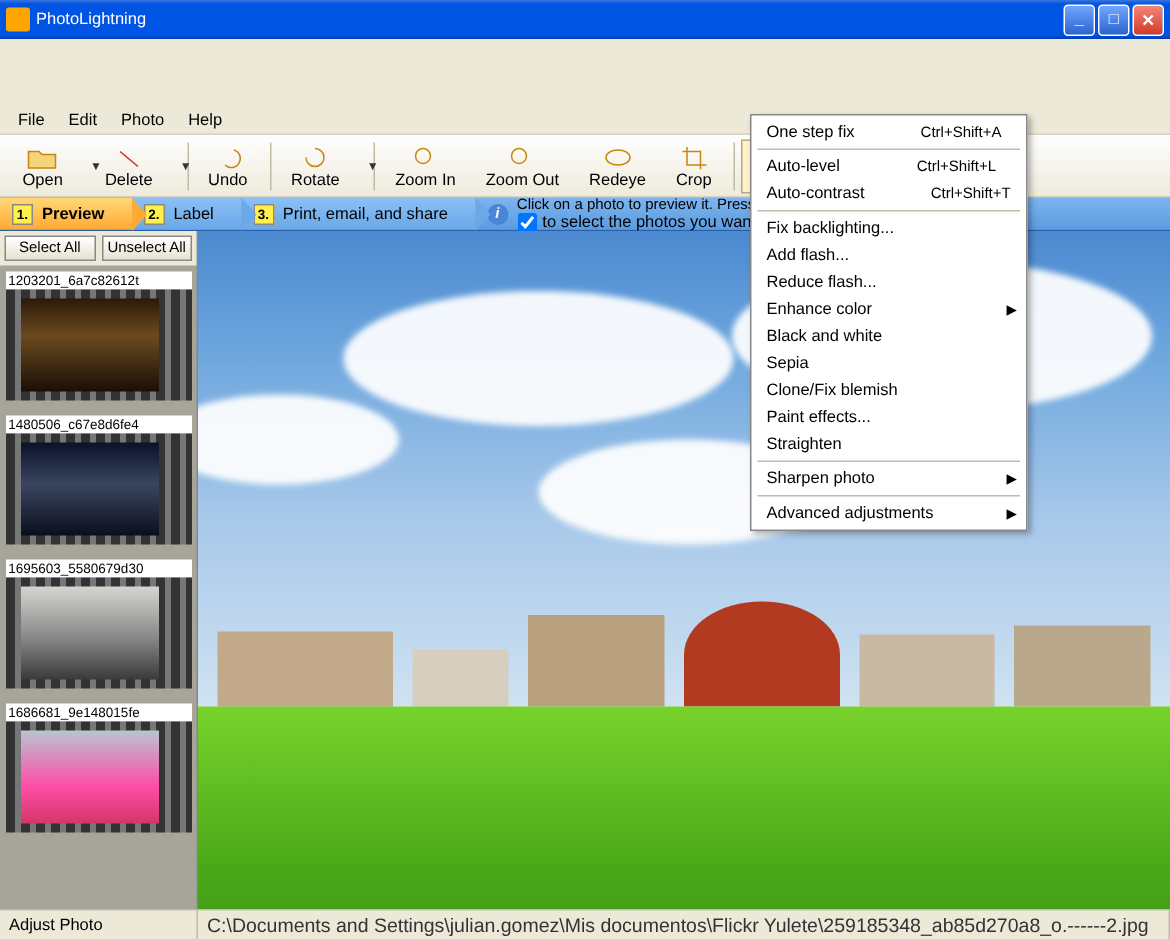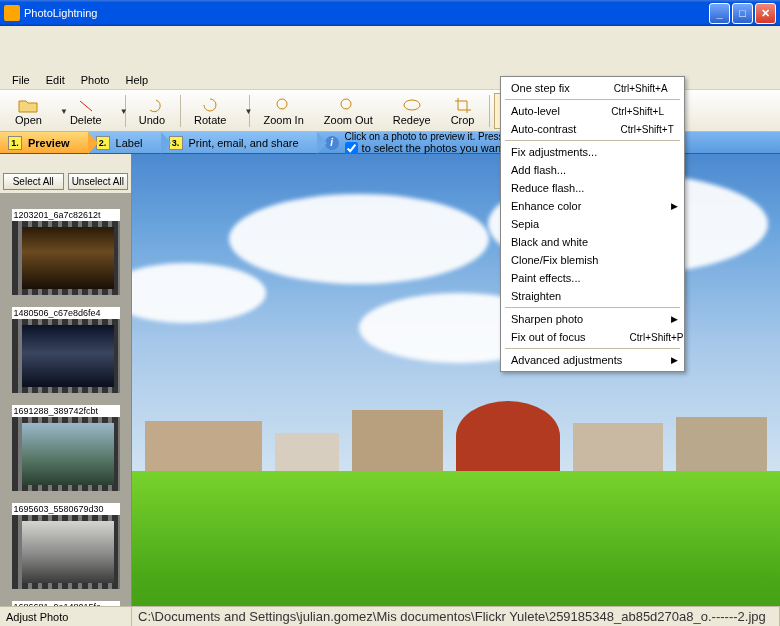--- a/index.html
+++ b/index.html
@@ -34,23 +34,23 @@
 .step::after { content: ""; position: absolute; right: -10px; top: 0; width: 0; height: 0; border-top: 11px solid transparent; border-bottom: 11px solid transparent; border-left: 10px solid #6aa8e8; z-index: 1; }
 .step.active::after { border-left-color: #ffaa33; }
 .step-hint { display: flex; align-items: center; padding: 0 8px; color: #000; }
 .step-hint .hint-ico { width: 14px; height: 14px; border-radius: 50%; background: #4a86d6; color: #fff; display: flex; align-items: center; justify-content: center; font-style: italic; font-weight: bold; margin-right: 6px; font-size: 10px; }
 .step-hint .cb { margin-right: 4px; }
 
 
 .main { display: flex; height: 496px; }
 .sidebar { width: 132px; background: #a7a49a; border-right: 1px solid #888; display: flex; flex-direction: column; }
 .sel-btns { display: flex; padding: 3px; gap: 4px; background: #ece9d8; }
-.sel-btn { flex: 1; border: 1px solid #888; background: linear-gradient(#fff,#e6e2d2); padding: 2px 0; text-align: center; cursor: default; font-size: 10px; margin-top: 16px; }
+.sel-btn { flex: 1; border: 1px solid #888; background: linear-gradient(#fff,#e6e2d2); padding: 2px 0; text-align: center; cursor: default; font-size: 10px; }
 .filmstrip { flex: 1; overflow-y: auto; padding: 4px 0; }
-.thumb { margin: 12px auto 10px; width: 108px; }
+.thumb { margin: 0 auto 10px; width: 124px; }
 .thumb-frame { background: repeating-linear-gradient(90deg,#333 0 6px,#777 6px 10px); padding: 6px 10px; }
 .thumb-img { width: 92px; height: 62px; background: #444; display: block; }
 .thumb-name { background: #fff; font-size: 9px; padding: 1px 2px; white-space: nowrap; overflow: hidden; text-overflow: ellipsis; }
 
 .preview { flex: 1; position: relative; overflow: hidden; }
 .preview-img { position: absolute; inset: 0; }
 .sky { position: absolute; top: 0; left: 0; right: 0; height: 64%; background: linear-gradient(#4b89d0 0%, #6ea7de 26%, #a7c8ea 60%, #cfe2f1 100%); }
 .cloud { position: absolute; background: #fff; border-radius: 50%; filter: blur(2px); opacity: 0.93; }
 .grass { position: absolute; bottom: 0; left: 0; right: 0; height: 36%; background: linear-gradient(#78d22c, #4aa818 60%, #3e9414); }
 .buildings { position: absolute; bottom: 36%; left: 0; right: 0; height: 14%; }
@@ -238,26 +238,20 @@
         <div class="thumb">
           <div class="thumb-name">1203201_6a7c82612t</div>
           <div class="thumb-frame">
             <div class="thumb-img" style="background:linear-gradient(#2a1a08,#6b4a20 40%,#1a0f05)"></div>
           </div>
         </div>
         <div class="thumb">
           <div class="thumb-name">1480506_c67e8d6fe4</div>
           <div class="thumb-frame">
             <div class="thumb-img" style="background:linear-gradient(#0a1228,#3a4560 45%,#0a0f1e)"></div>
-          </div>
-        </div>
-        <div class="thumb">
-          <div class="thumb-name">1691288_389742fcbt</div>
-          <div class="thumb-frame">
-            <div class="thumb-img" style="background:linear-gradient(#9ab8cc,#5a7a6a 55%,#2a4030)"></div>
           </div>
         </div>
         <div class="thumb">
           <div class="thumb-name">1695603_5580679d30</div>
           <div class="thumb-frame">
             <div class="thumb-img" style="background:linear-gradient(#d5d5d0,#888 55%,#3a3a38)"></div>
           </div>
         </div>
         <div class="thumb">
           <div class="thumb-name">1686681_9e148015fe</div>
@@ -296,55 +290,51 @@
     <div class="dd-item">
       <span class="dd-label">Auto-level</span>
       <span class="dd-short">Ctrl+Shift+L</span>
     </div>
     <div class="dd-item">
       <span class="dd-label">Auto-contrast</span>
       <span class="dd-short">Ctrl+Shift+T</span>
     </div>
     <div class="dd-sep"></div>
     <div class="dd-item">
-      <span class="dd-label">Fix adjustments...</span>
+      <span class="dd-label">Fix backlighting...</span>
     </div>
     <div class="dd-item">
       <span class="dd-label">Add flash...</span>
     </div>
     <div class="dd-item">
       <span class="dd-label">Reduce flash...</span>
     </div>
     <div class="dd-item">
       <span class="dd-label">Enhance color</span>
       <span class="arrow">▶</span>
     </div>
     <div class="dd-item">
+      <span class="dd-label">Black and white</span>
+    </div>
+    <div class="dd-item">
       <span class="dd-label">Sepia</span>
-    </div>
-    <div class="dd-item">
-      <span class="dd-label">Black and white</span>
     </div>
     <div class="dd-item">
       <span class="dd-label">Clone/Fix blemish</span>
     </div>
     <div class="dd-item">
       <span class="dd-label">Paint effects...</span>
     </div>
     <div class="dd-item">
       <span class="dd-label">Straighten</span>
     </div>
     <div class="dd-sep"></div>
     <div class="dd-item">
       <span class="dd-label">Sharpen photo</span>
       <span class="arrow">▶</span>
-    </div>
-    <div class="dd-item">
-      <span class="dd-label">Fix out of focus</span>
-      <span class="dd-short">Ctrl+Shift+P</span>
     </div>
     <div class="dd-sep"></div>
     <div class="dd-item">
       <span class="dd-label">Advanced adjustments</span>
       <span class="arrow">▶</span>
     </div>
   </div>
 
 <div class="statusbar">
   <div class="status-cell" style="width:132px">Adjust Photo</div>

